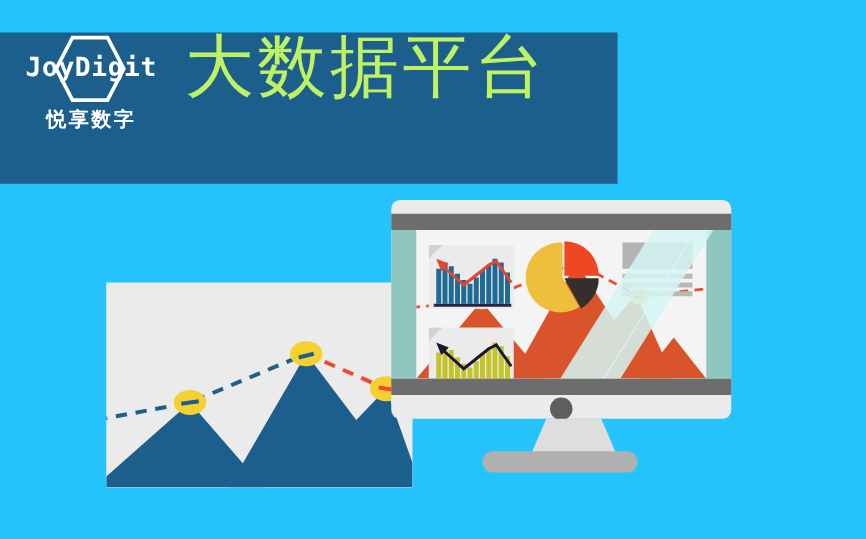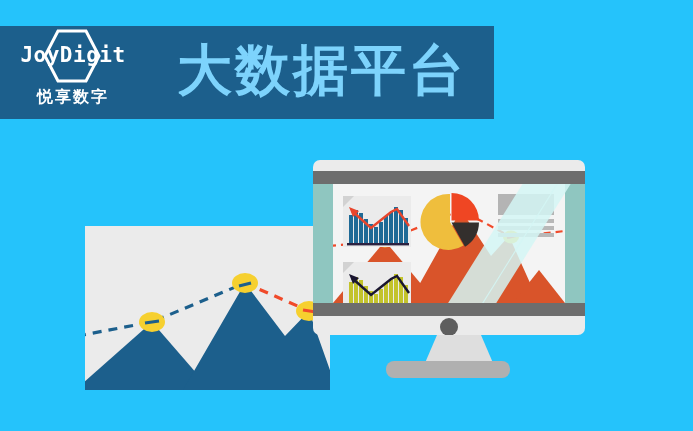--- a/index.html
+++ b/index.html
@@ -15,25 +15,23 @@
     background: #25c3fb;
     font-family: "Liberation Sans", sans-serif;
   }
 
   
   .banner {
     position: absolute;
     left: 0;
     top: 26px;
     width: 494px;
-    height: 93px;
+    height: 121px;
     background: #1c5f8c;
     display: flex;
-    align-items: center;
-    gap: 45px;
   }
   .logo-block {
     position: relative;
     width: 118px;
     height: 92px;
     margin-left: 14px;
     flex: 0 0 auto;
   }
   .hexagon {
     position: absolute;
@@ -59,24 +57,25 @@
     left: 0;
     top: 60px;
     width: 118px;
     text-align: center;
     color: #ffffff;
     font-size: 16px;
     font-weight: bold;
     letter-spacing: 2px;
   }
   .banner-title {
-    color: #7dd3fc;
+    color: #bef264;
     font-size: 55px;
-    font-weight: bold;
+    font-weight: normal;
     letter-spacing: 3px;
+    margin-left: 16px;
     line-height: 1;
     padding-bottom: 4px;
   }
 
   
   .left-panel {
     position: absolute;
     left: 85px;
     top: 226px;
     width: 245px;

